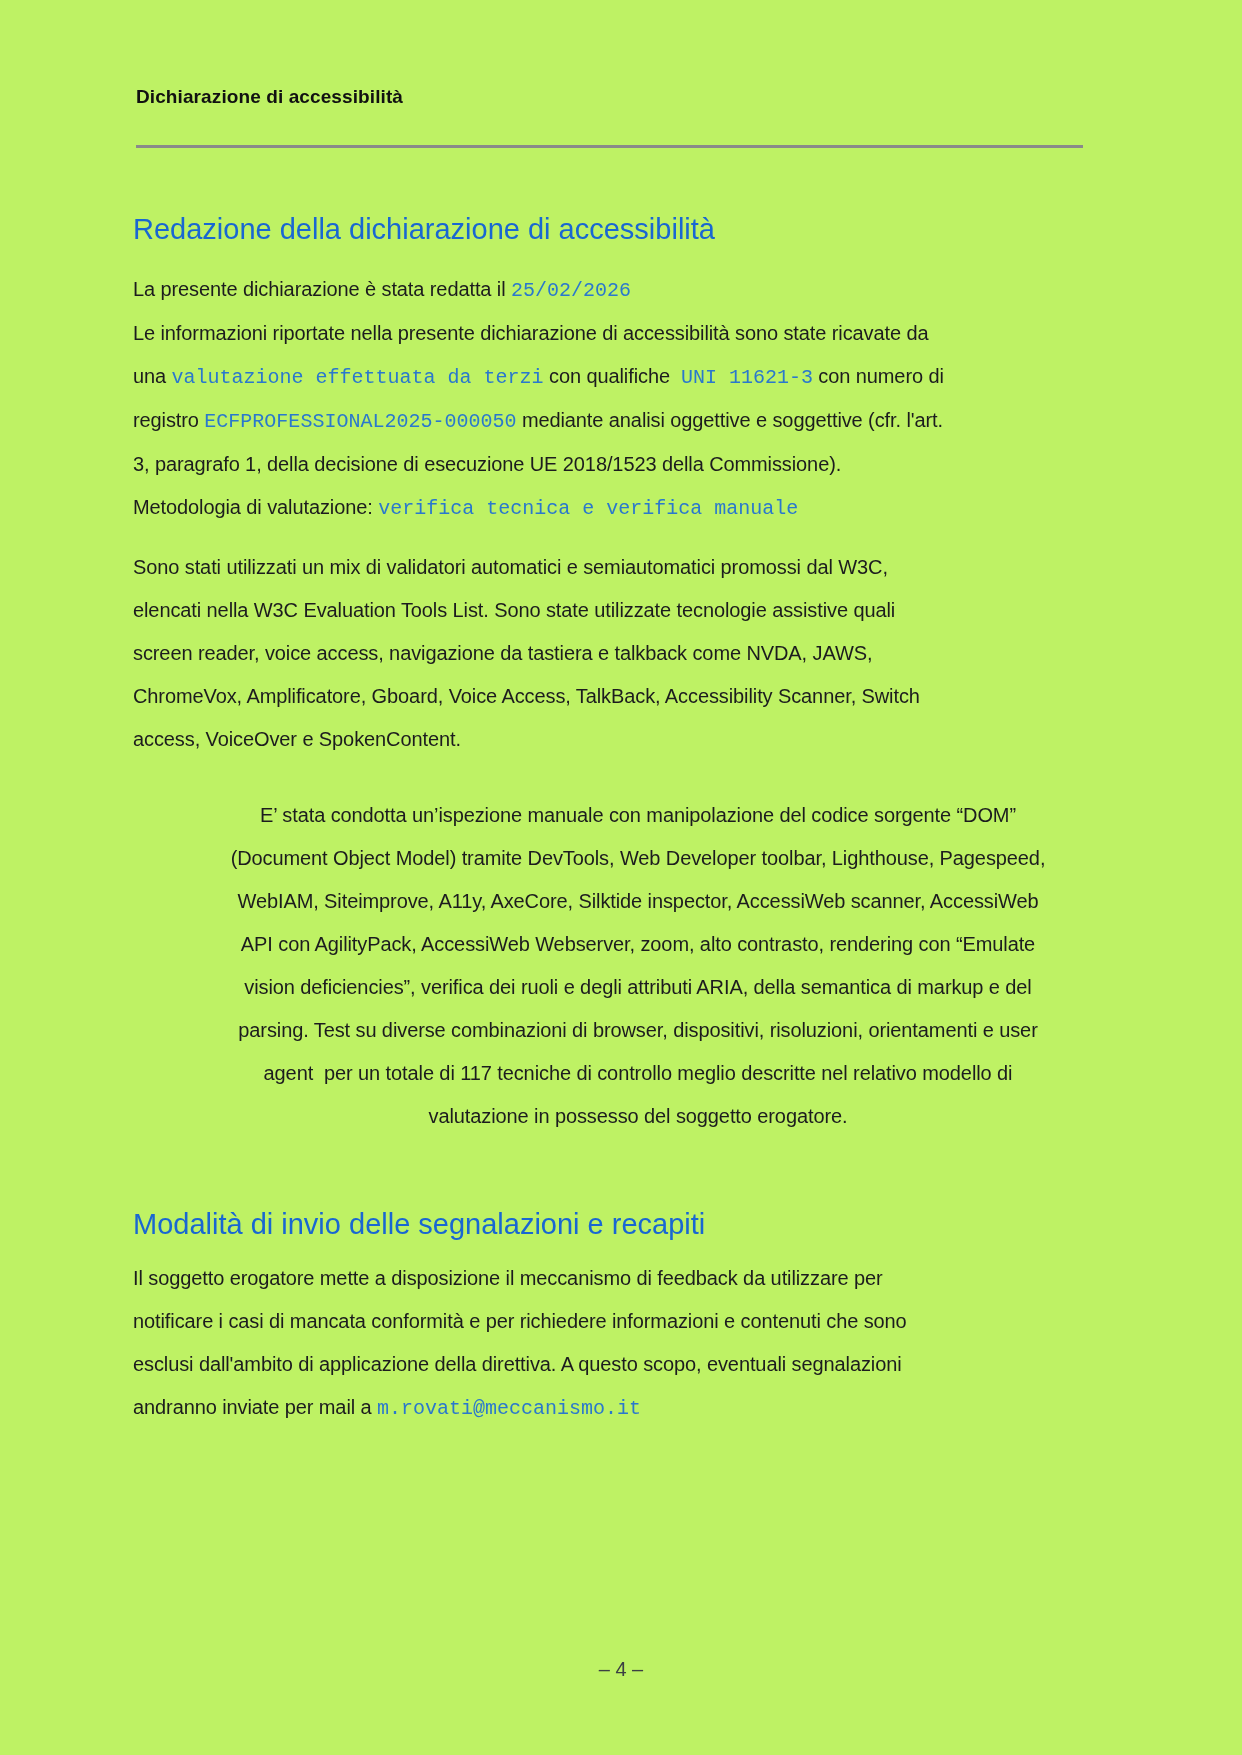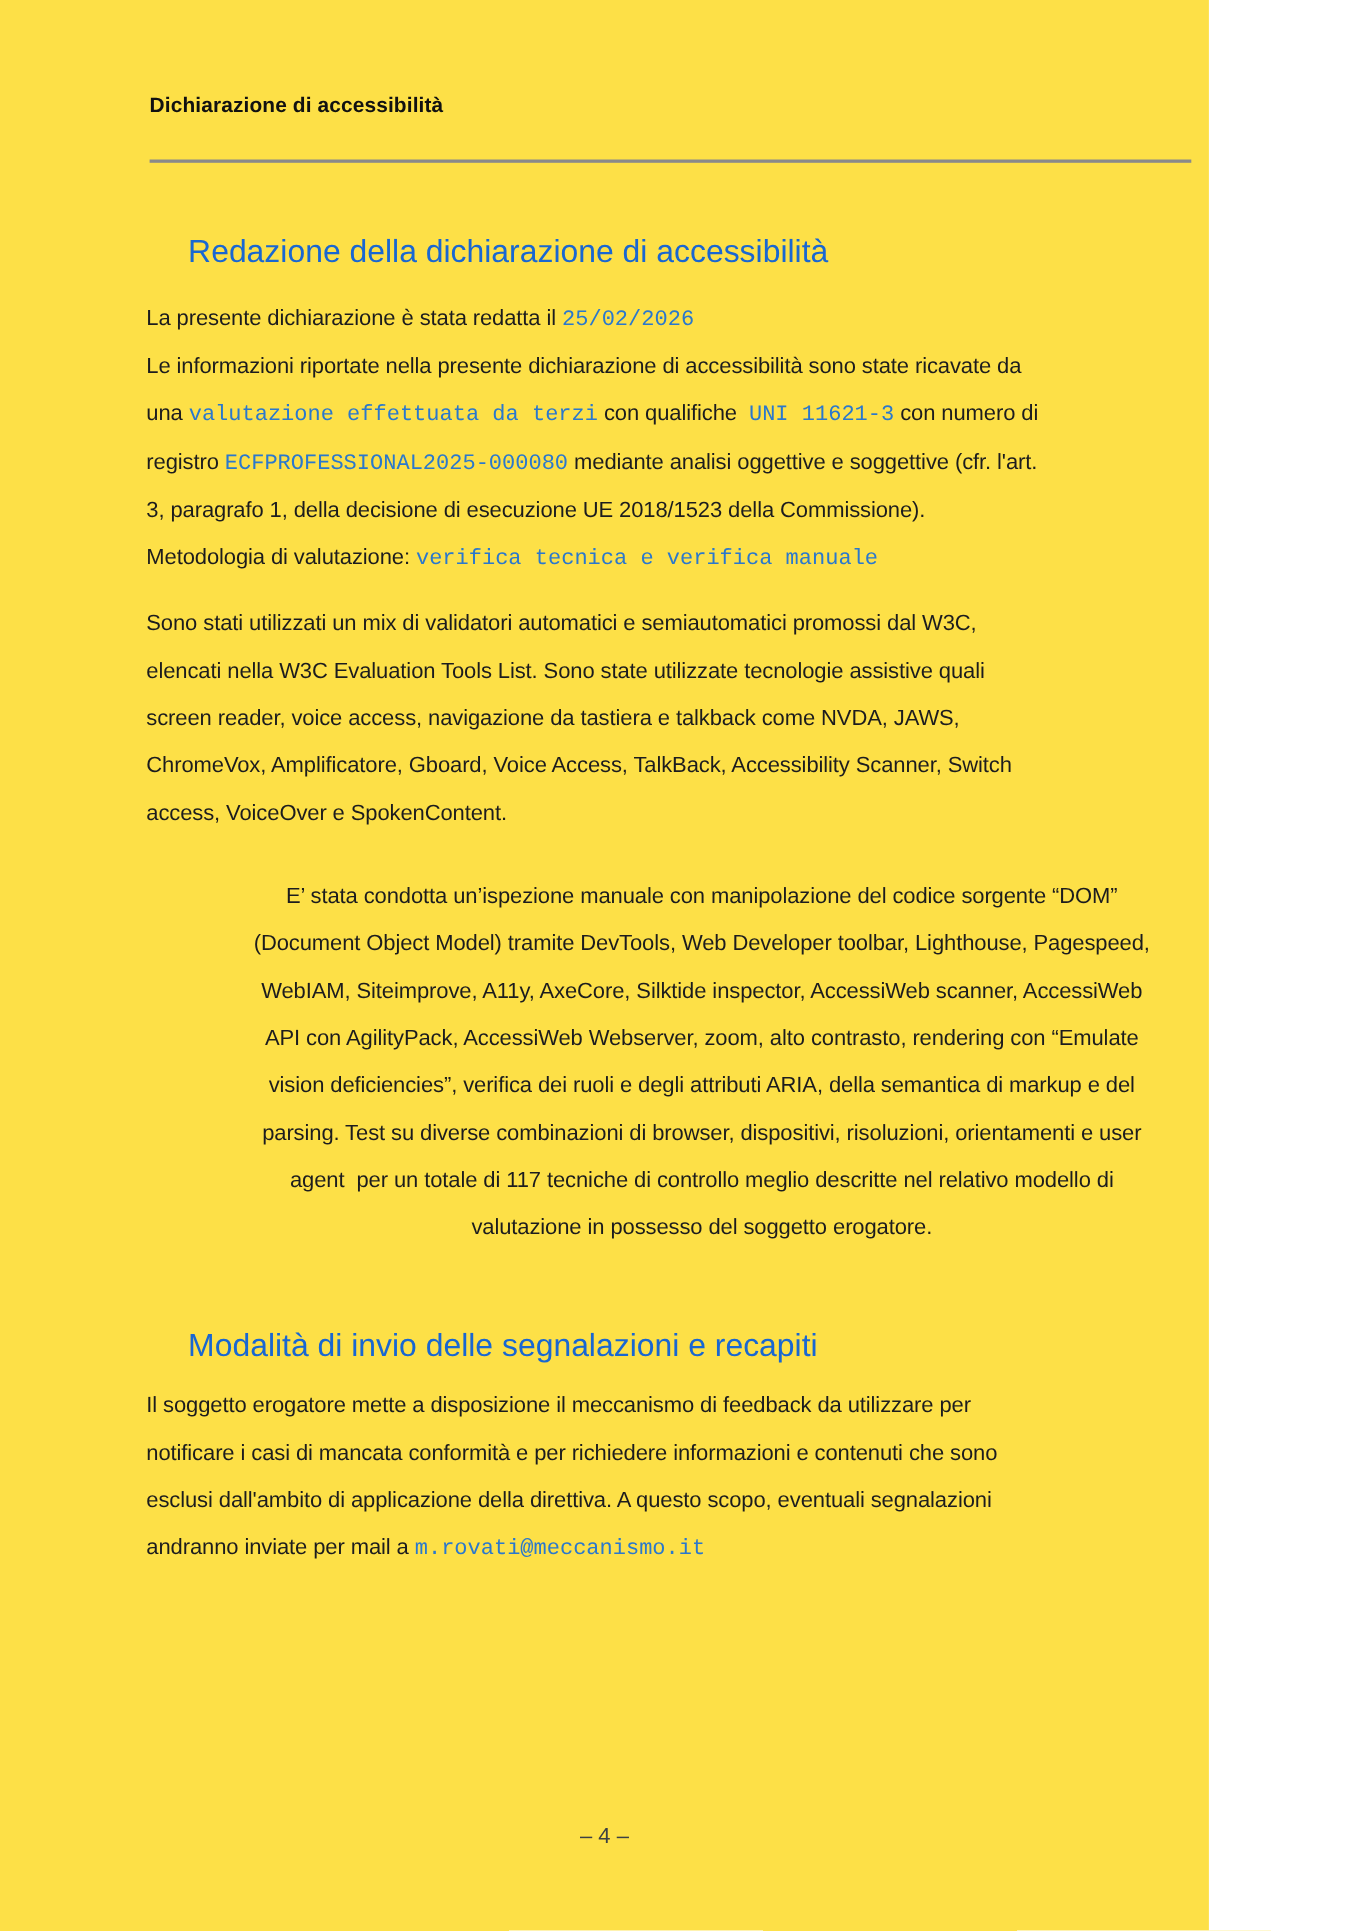--- a/index.html
+++ b/index.html
@@ -6,23 +6,23 @@
     --heading-blue:#1967d2;
     --mono-blue:#2a78cd;
     --body-text:#1c1c1e;
     --divider:#8a8a8a;
     --footer-text:#3c4043;
   }
   *{margin:0;padding:0;box-sizing:border-box;}
   html,body{background:#ffffff;}
   .page{
     position:relative;
-    width:1099px;
+    width:1242px;
     height:1755px;
-    background:#fde047;
+    background:#bef264;
     overflow:hidden;
     font-family:"Liberation Sans",sans-serif;
     color:var(--body-text);
   }
   .doc-header{
     position:absolute;
     left:136px;
     top:86px;
     font-size:19px;
     font-weight:700;
@@ -42,21 +42,20 @@
     left:133px;
     top:0;
     width:1010px;
   }
   h2{
     font-size:29px;
     font-weight:400;
     line-height:38px;
     color:var(--heading-blue);
     letter-spacing:0;
-    margin-left:38px;
   }
   .content p{
     font-size:20px;
     line-height:43px;
     letter-spacing:-0.1px;
     white-space:pre-wrap;
     color:var(--body-text);
   }
   .mono{
     font-family:"Liberation Mono","DejaVu Sans Mono",monospace;
@@ -89,21 +88,21 @@
   <div class="doc-header">Dichiarazione di accessibilità</div>
 
   <div class="divider"></div>
 
   <div class="content">
 
     <h2 class="s1-heading">Redazione della dichiarazione di accessibilità</h2>
     <p class="s1-p1"><span>La presente dichiarazione è stata redatta il </span><span class="mono">25/02/2026</span></p>
     <p><span>Le informazioni riportate nella presente dichiarazione di accessibilità sono state ricavate da
 una </span><span class="mono">valutazione effettuata da terzi</span><span> con qualifiche  </span><span class="mono">UNI 11621-3</span><span> con numero di
-registro </span><span class="mono">ECFPROFESSIONAL2025-000080</span><span> mediante analisi oggettive e soggettive (cfr. l'art.
+registro </span><span class="mono">ECFPROFESSIONAL2025-000050</span><span> mediante analisi oggettive e soggettive (cfr. l'art.
 3, paragrafo 1, della decisione di esecuzione UE 2018/1523 della Commissione).</span></p>
     <p><span>Metodologia di valutazione: </span><span class="mono">verifica tecnica e verifica manuale</span></p>
 
     <p class="s2-p1"><span>Sono stati utilizzati un mix di validatori automatici e semiautomatici promossi dal W3C,
 elencati nella W3C Evaluation Tools List. Sono state utilizzate tecnologie assistive quali
 screen reader, voice access, navigazione da tastiera e talkback come NVDA, JAWS,
 ChromeVox, Amplificatore, Gboard, Voice Access, TalkBack, Accessibility Scanner, Switch
 access, VoiceOver e SpokenContent.</span></p>
     <p class="s2-p2"><span>E’ stata condotta un’ispezione manuale con manipolazione del codice sorgente “DOM”
 (Document Object Model) tramite DevTools, Web Developer toolbar, Lighthouse, Pagespeed,

